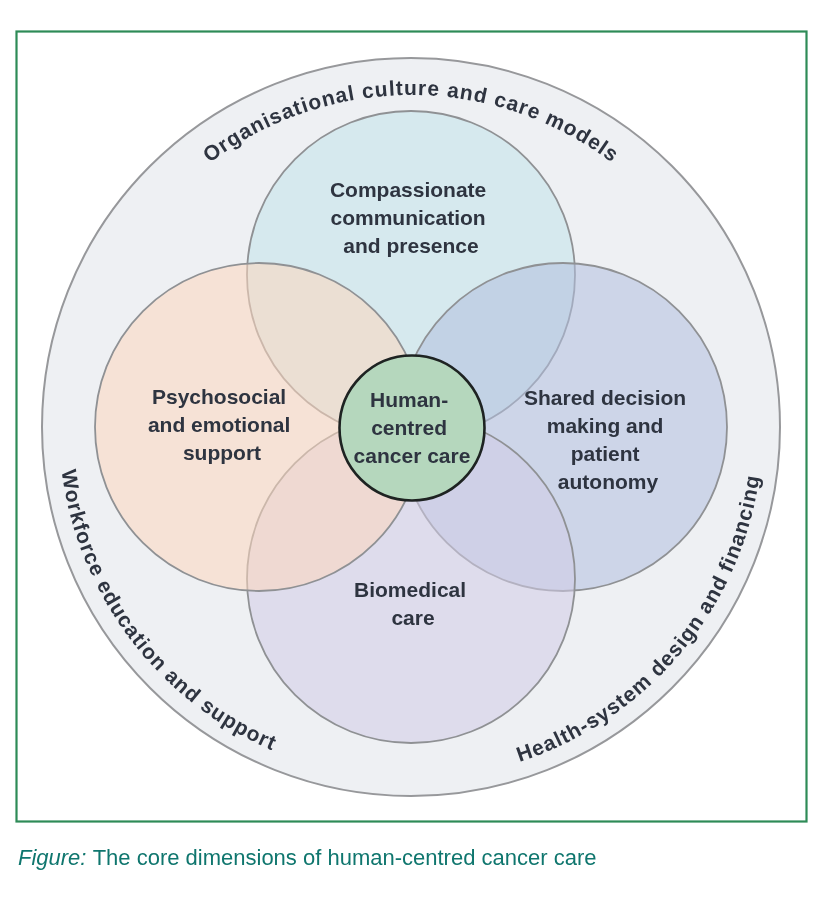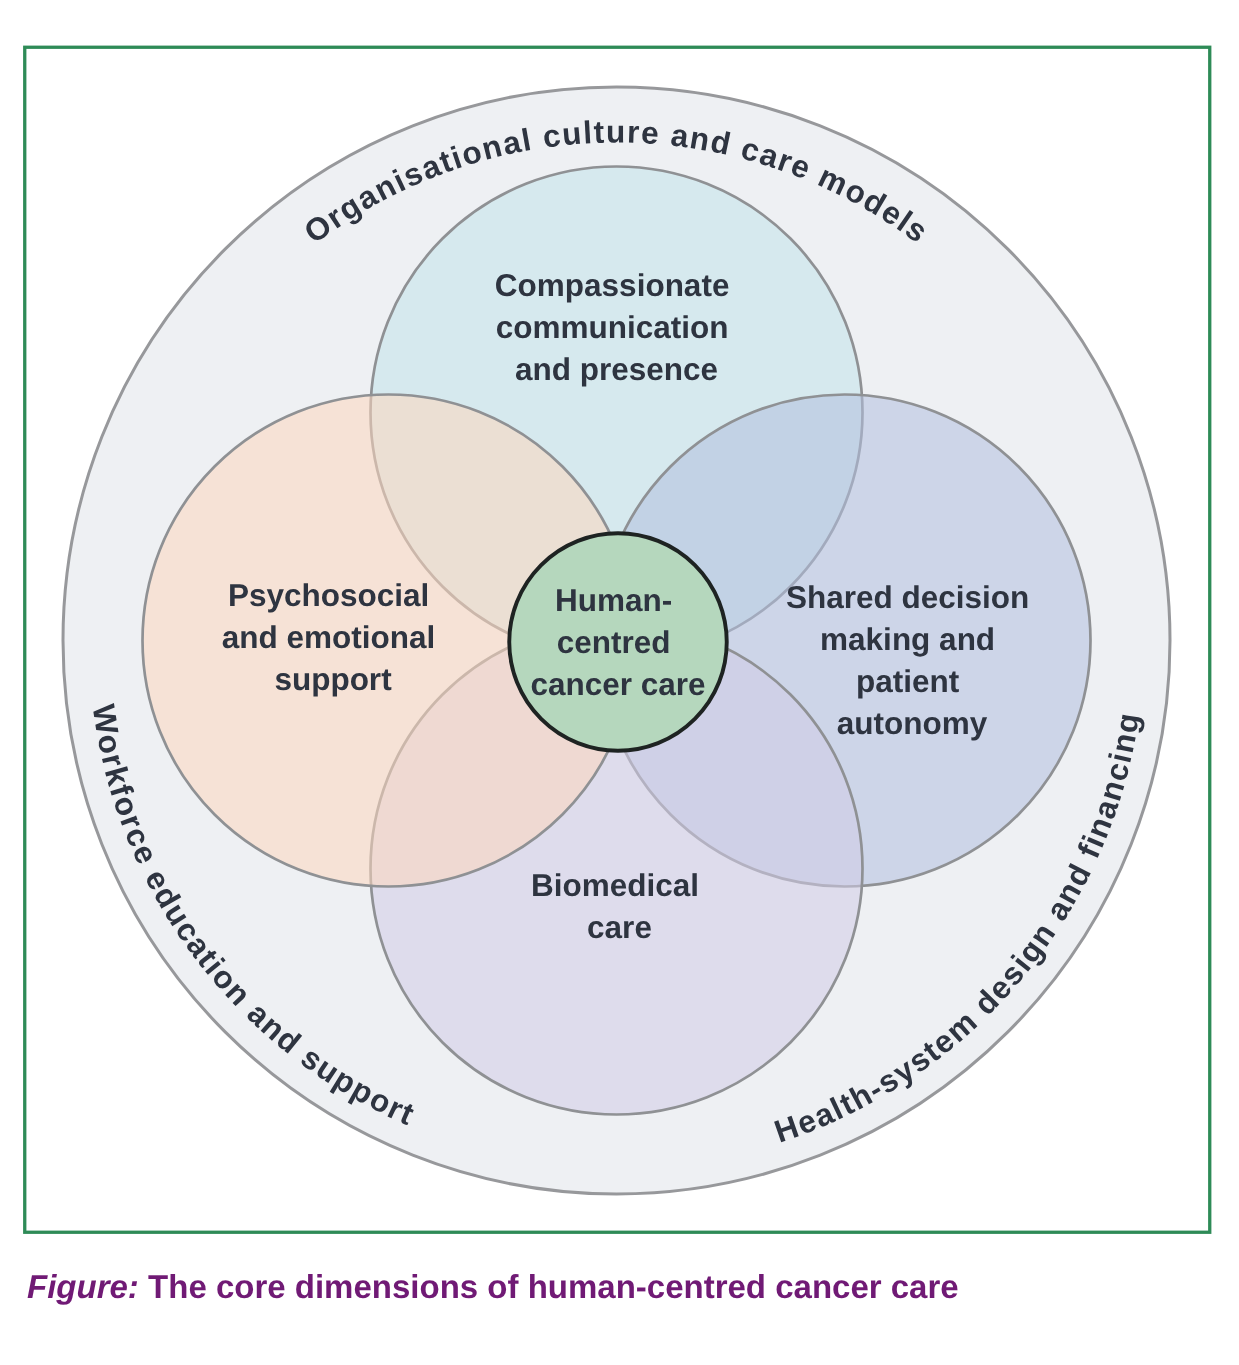--- a/index.html
+++ b/index.html
@@ -13,21 +13,21 @@
     font-family:"Liberation Sans","DejaVu Sans",sans-serif;
     font-weight:bold;font-size:21px;fill:#2e3440;text-anchor:middle;
   }
   .ring-label{
     font-family:"Liberation Sans","DejaVu Sans",sans-serif;
     font-weight:bold;font-size:21px;fill:#2e3440;letter-spacing:1px;
   }
   .center-label{font-size:21px;}
   .caption{
     position:absolute;left:18px;top:845px;width:790px;
-    font-size:22px;font-weight:bold;color:#701a75;line-height:1.2;
+    font-size:22px;font-weight:normal;color:#0f766e;line-height:1.2;
   }
   .caption-figure{font-style:italic;}
   .caption-rest{margin-left:0.28em;}
 </style>
 </head>
 <body>
 
 <div class="figure-wrap">
   <svg width="826" height="828" viewBox="0 0 826 828">
 

